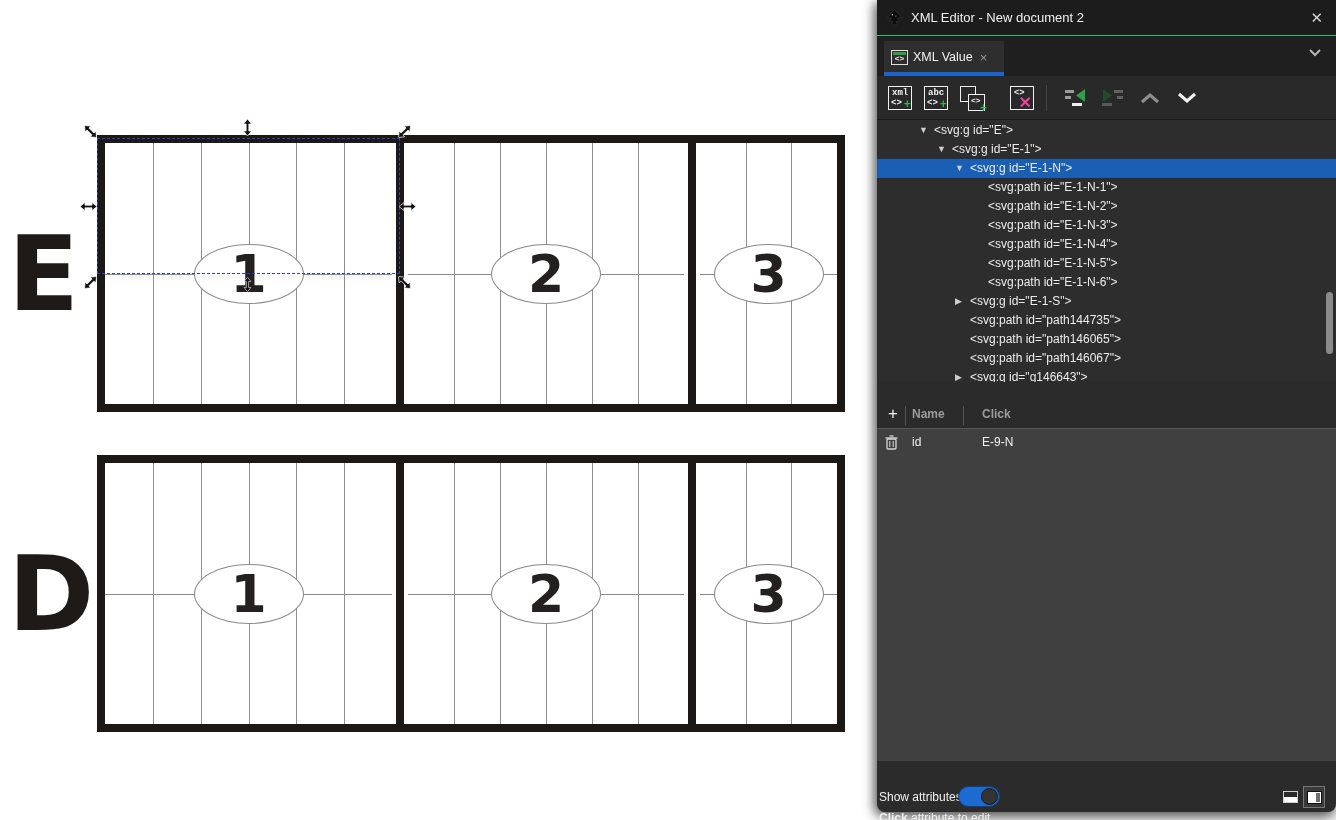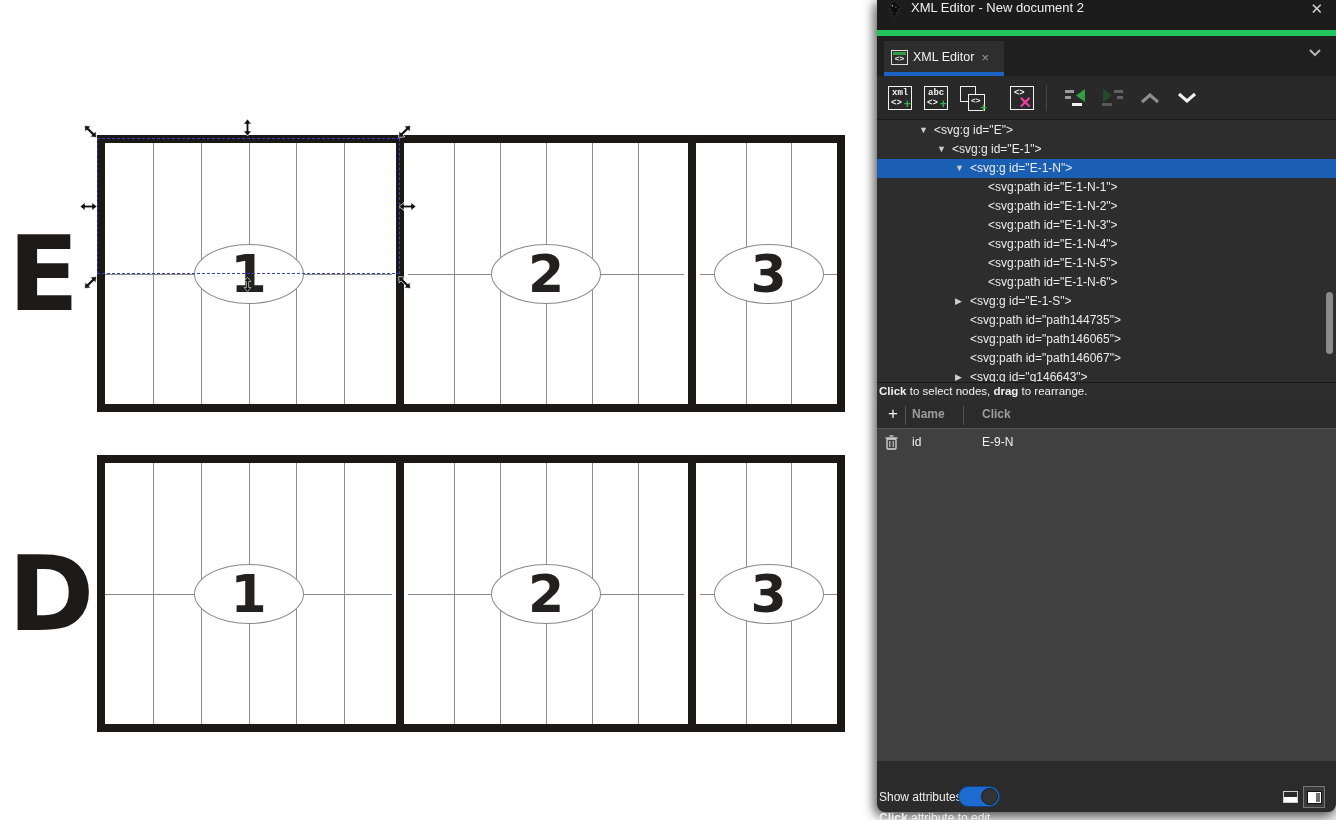--- a/index.html
+++ b/index.html
@@ -29,21 +29,21 @@
   .handle svg { width:100%; height:100%; display:block; }
   .handle svg path { fill:#111; stroke:#f8f8f8; stroke-width:0.7; }
 
   
   #xmlwin { position:absolute; left:877px; top:0; width:459px; height:812px;
             background:#2b2b2b; color:#e8e8e8; font-size:12px;
             border-radius:0 0 8px 8px;
             box-shadow:-4px 2px 10px rgba(0,0,0,.35), 0 6px 14px rgba(0,0,0,.5); }
 
   #titlebar { position:absolute; left:0; top:0; right:0; height:36px; background:#1c1c1c;
-              display:flex; border-bottom:6px solid #22c55e; }
+              display:flex; align-items:center; border-bottom:1px solid #22c55e; }
   #titlebar .logo { width:17px; height:17px; margin:0 8px 0 9px; }
   #titlebar .title { font-size:13px; color:#f0f0f0; }
   #titlebar .close { margin-left:auto; margin-right:13px; color:#d4d4d4; font-size:15px;
                      cursor:default; }
 
   #tabbar { position:absolute; left:0; top:36px; right:0; height:40px; background:#1f1f1f; }
   #tab { position:absolute; left:7px; top:5px; width:120px; height:32px; background:#2e2e2e;
          display:flex; align-items:center; padding:0 8px 0 7px; }
   #tab .tab-underline { position:absolute; left:0; right:0; bottom:-3px; height:4px; background:#1b63c5; }
   .tabicon { width:17px; height:15px; border:1px solid #e0e0e0; position:relative; margin-right:5px;
@@ -233,21 +233,21 @@
     </svg>
     <span class="title">XML Editor - New document 2</span>
     <span class="close">✕</span>
   </div>
 
   <div id="tabbar">
     <div id="tab">
       <span class="tabicon">
           <span>&lt;&gt;</span>
         </span>
-      <span class="tab-label">XML Editor</span>
+      <span class="tab-label">XML Value</span>
       <span class="tab-close">×</span>
       <span class="tab-underline"></span>
     </div>
     <svg id="tab-chevron" width="14" height="9" viewBox="0 0 14 9">
       <polyline points="2,2 7,7 12,2" fill="none" stroke="#b5b5b5" stroke-width="2"></polyline>
     </svg>
   </div>
 
   <div id="xtoolbar">
     <div class="tbtn" style="left:8px">
@@ -352,21 +352,20 @@
       </div>
       <div class="trow" style="top: 229px;">
         <span class="ttext" style="left: 93px;">&lt;svg:path id="path146067"&gt;</span>
       </div>
       <div class="trow" style="top: 248px;">
         <span class="tri" style="left: 78px;">▶</span>
         <span class="ttext" style="left: 93px;">&lt;svg:g id="g146643"&gt;</span>
       </div>
     </div>
 
-  <div id="treehint"><b>Click</b><span> to select nodes, </span><b>drag</b><span> to rearrange.</span></div>
 
   <div id="attrbar">
     <div id="attr-add">+</div>
     <div class="colsep" style="left:28px"></div>
     <span class="colhead" style="left:35px">Name</span>
     <div class="colsep" style="left:86px"></div>
     <span class="colhead" style="left:105px">Click</span>
   </div>
 
   <div id="attrrows">

